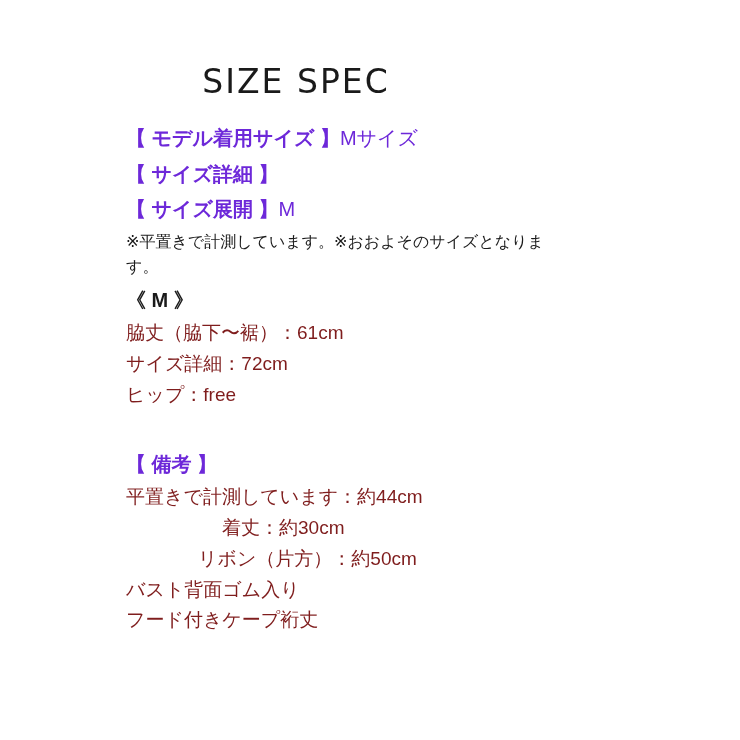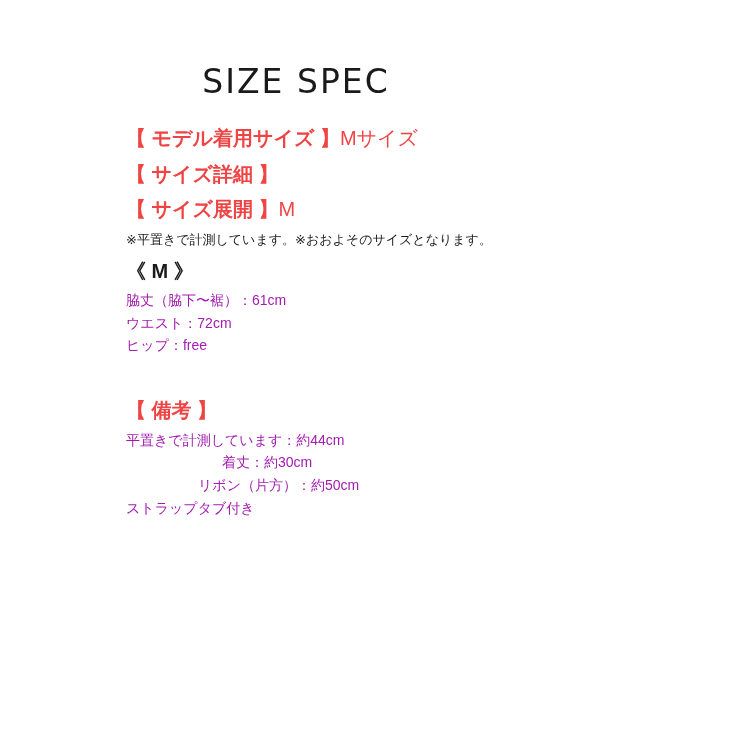--- a/index.html
+++ b/index.html
@@ -36,49 +36,49 @@
 
   .content {
     padding-left: 126px;
     padding-right: 30px;
     padding-top: 20px;
   }
 
   .hdr {
     font-size: 20px;
     font-weight: 700;
-    color: #ef4444;
+    color: #6d28d9;
     line-height: 1.78;
     white-space: pre;
   }
   .hdr .normal {
     font-weight: 400;
   }
 
   .note {
-    font-size: 13px;
+    font-size: 16px;
     font-weight: 400;
     color: #1a1a1a;
     line-height: 1.55;
     margin-top: 2px;
     margin-bottom: 4px;
   }
 
   .sizelabel {
     font-size: 20px;
     font-weight: 700;
     color: #1a1a1a;
     line-height: 1.75;
     margin-top: 2px;
   }
 
   .row {
-    font-size: 14px;
+    font-size: 19px;
     font-weight: 400;
-    color: #a21caf;
+    color: #7f1d1d;
     line-height: 1.62;
     white-space: pre;
   }
 
   .gap {
     height: 36px;
   }
 
   .remarks-block .row.indent1 {
     padding-left: 96px;
@@ -100,27 +100,28 @@
 
     <div class="hdr">【 サイズ詳細 】</div>
 
     <div class="hdr"><span>【 サイズ展開 】</span><span class="normal">M</span></div>
 
     <div class="note">※平置きで計測しています。※おおよそのサイズとなります。</div>
 
     <div class="sizelabel">《 M 》</div>
 
     <div class="row">脇丈（脇下〜裾）：61cm</div>
-    <div class="row">ウエスト：72cm</div>
+    <div class="row">サイズ詳細：72cm</div>
     <div class="row">ヒップ：free</div>
 
     <div class="gap"></div>
 
     <div class="remarks-block">
       <div class="hdr">【 備考 】</div>
       <div class="row">平置きで計測しています：約44cm</div>
       <div class="row indent1">着丈：約30cm</div>
       <div class="row indent2">リボン（片方）：約50cm</div>
-      <div class="row">ストラップタブ付き</div>
+      <div class="row">バスト背面ゴム入り</div>
+      <div class="row">フード付きケープ裄丈</div>
     </div>
 
   </div>
 </div>
 
 </body></html>

